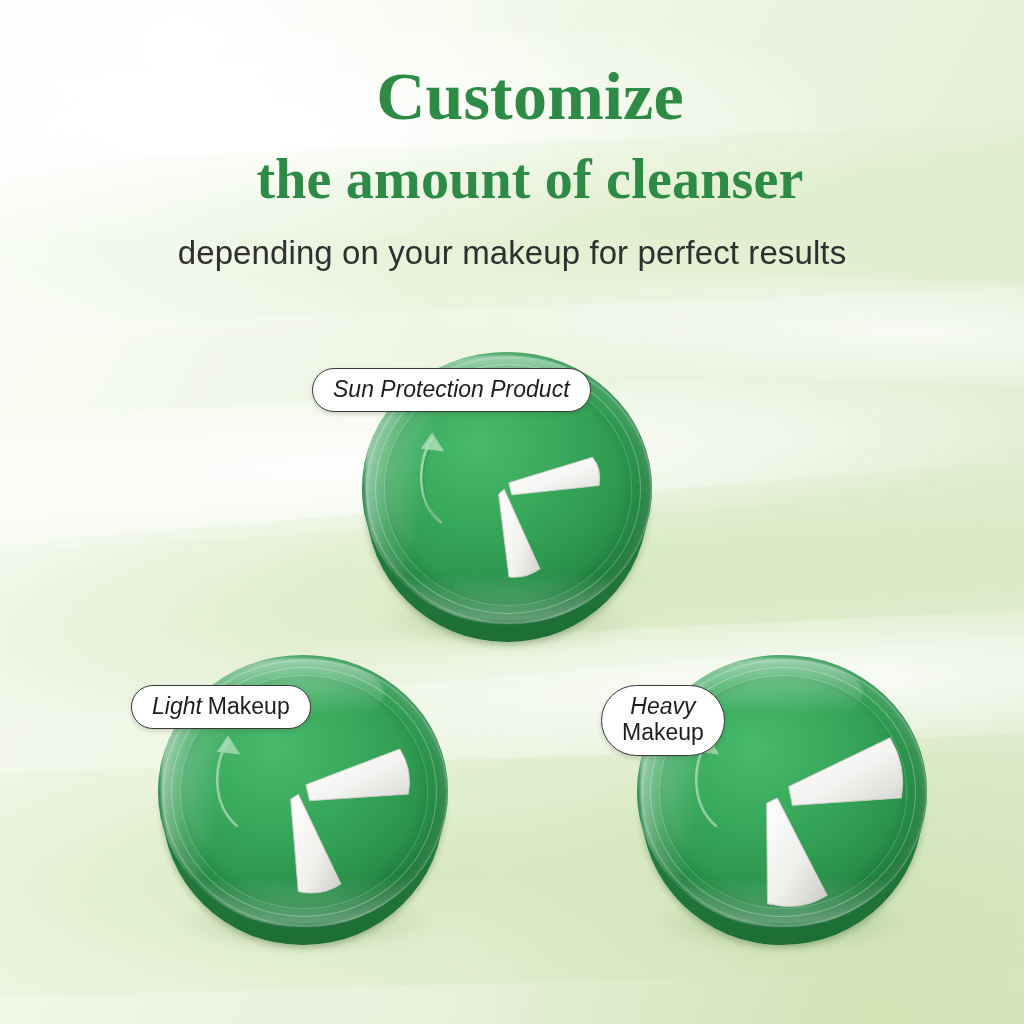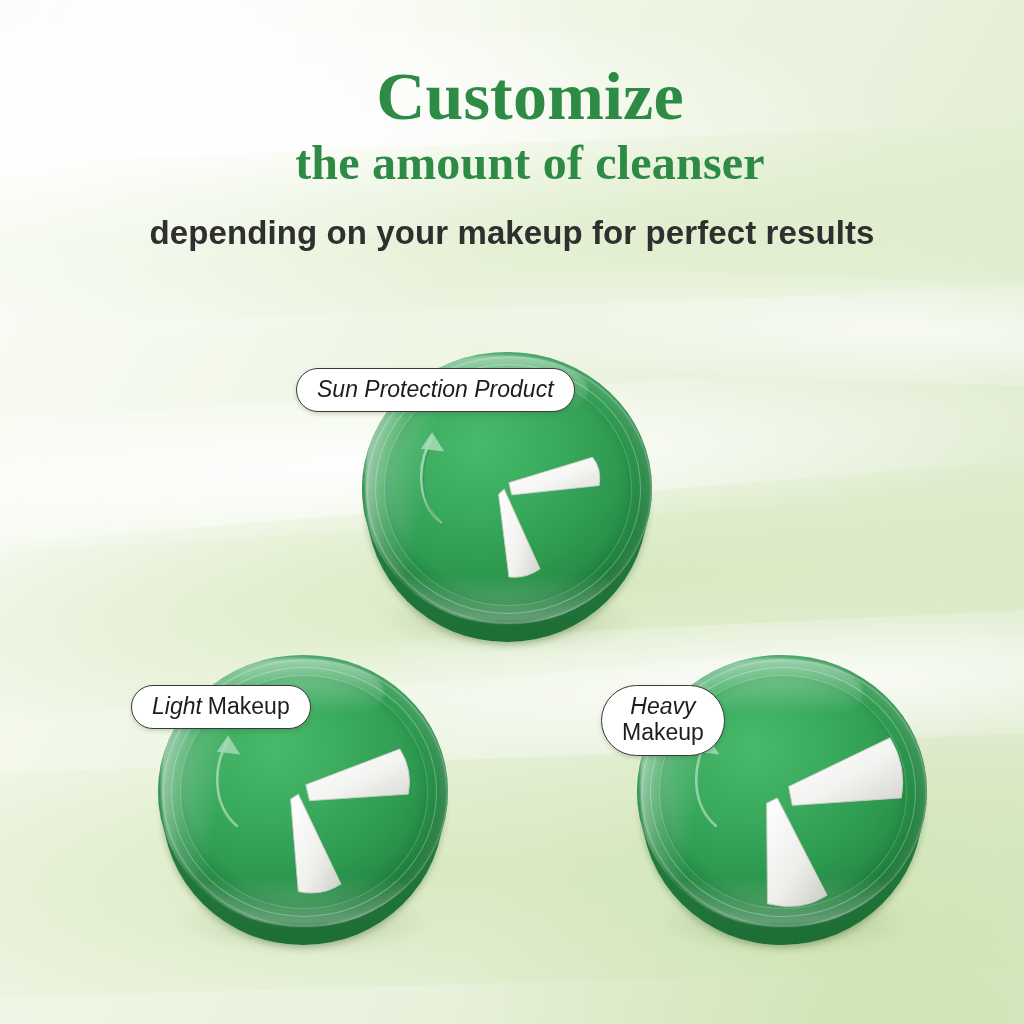--- a/index.html
+++ b/index.html
@@ -108,27 +108,27 @@
   }
   .headline {
     font-family: "Liberation Serif", "DejaVu Serif", serif;
     font-weight: bold;
     color: #2e8b45;
     line-height: 1.02;
     letter-spacing: .2px;
     padding-left: 36px;
   }
   .headline .l1 { display: block; font-size: 68px; }
-  .headline .l2 { display: block; font-size: 48px; margin-top: 8px; }
+  .headline .l2 { display: block; font-size: 56px; margin-top: 20px; }
 
   .subline {
     margin-top: 26px;
     font-family: "Liberation Sans", sans-serif;
     font-size: 33px;
-    font-weight: 700;
+    font-weight: 400;
     color: #2f2f2f;
     letter-spacing: .1px;
   }
 
   
   .jar {
     position: absolute;
   }
   .jar-shadow {
     position: absolute;
@@ -322,21 +322,21 @@
             </linearGradient>
           </defs>
 
           <path d="M147 139 L 236 112 Q 246 124, 243 142 L 150 152 Z" fill="url(#cg1)" stroke="#cfcfca" stroke-width="1"></path>
 
           <path d="M142 146 L 160 237 Q 143 244, 126 238 L 135 150 Z" fill="url(#cg2)" stroke="#cfcfca" stroke-width="1" transform="rotate(-13 142 146)"></path>
         </svg>
       </div>
     </div>
   </div>
-  <div class="pill" style="left:296px; top:368px;">
+  <div class="pill" style="left:312px; top:368px;">
     <span class="em">Sun Protection Product</span>
   </div>
 
   <div class="jar" id="jar-left" style="left:158px; top:655px; width:290px; height:290px;">
     <div class="jar-shadow"></div>
     <div class="jar-body"></div>
     <div class="jar-lid">
       <div class="spec-left"></div>
       <div class="spec-top"></div>
       <div class="spec-bottom"></div>

